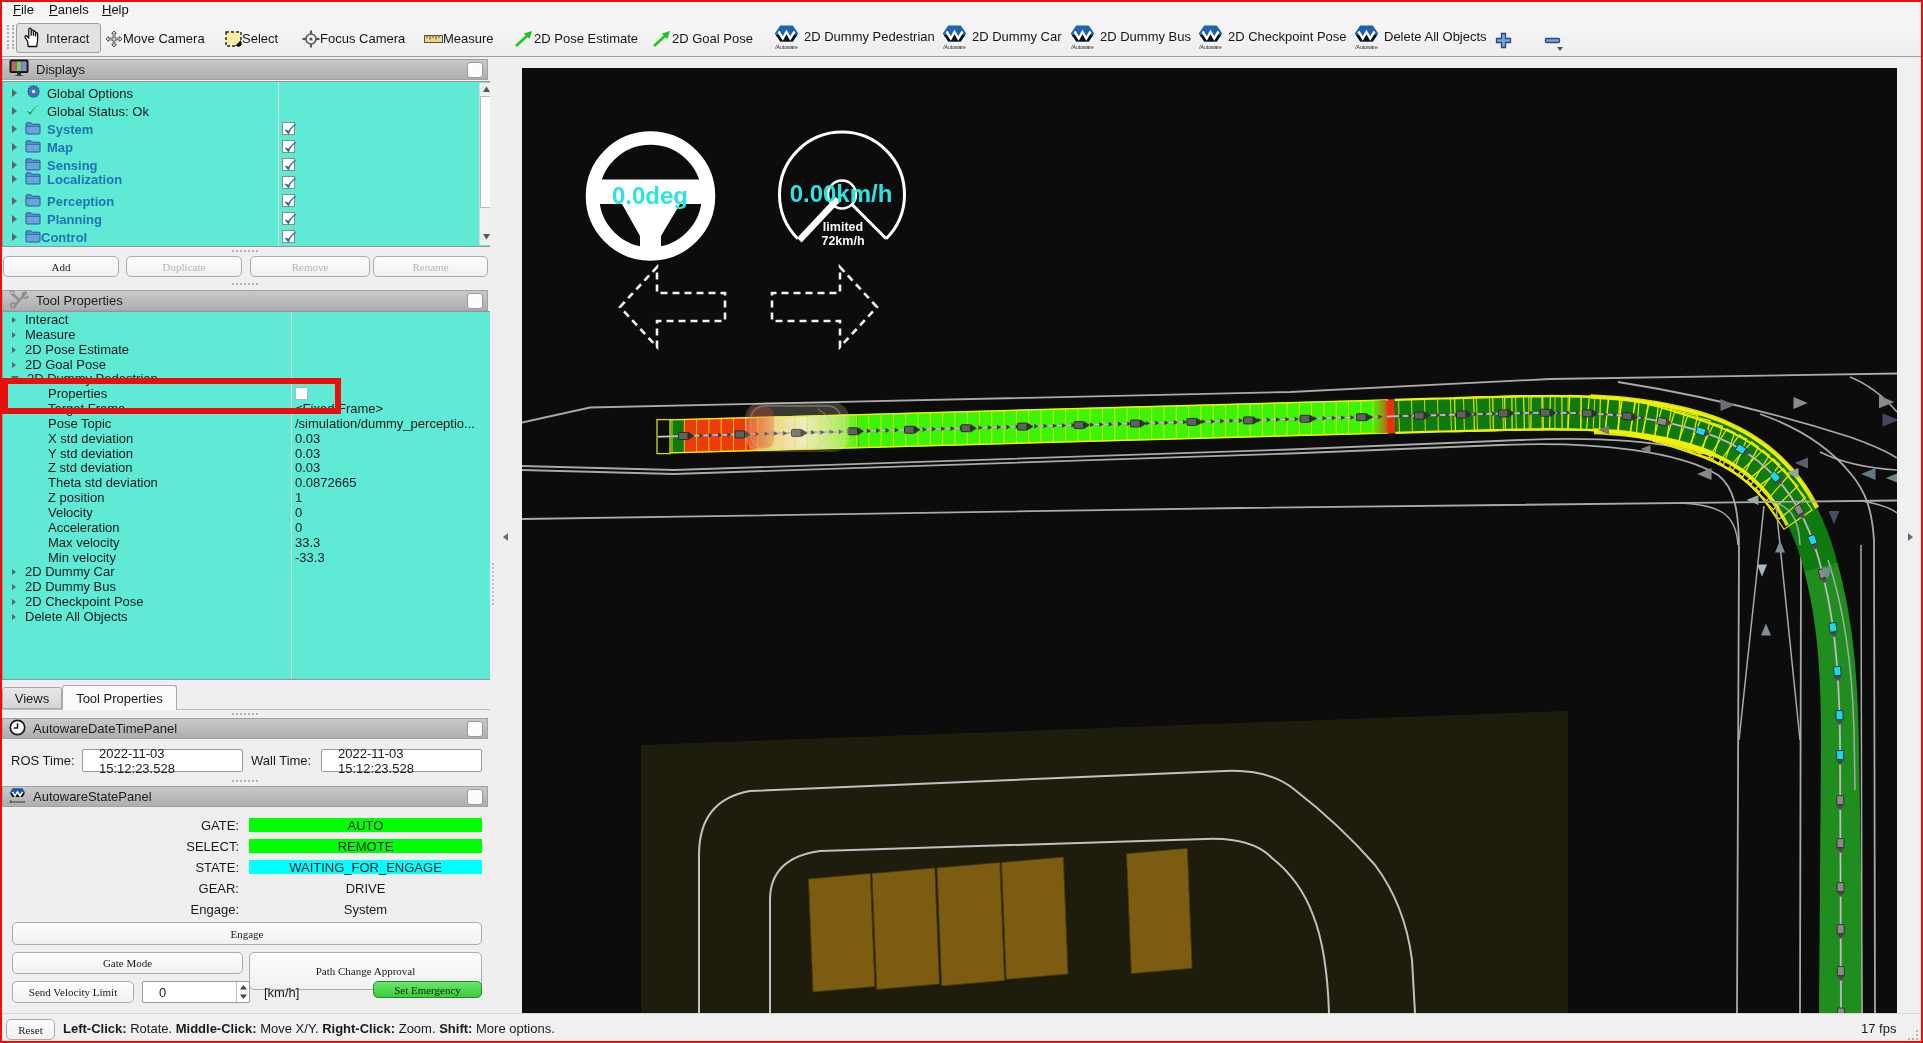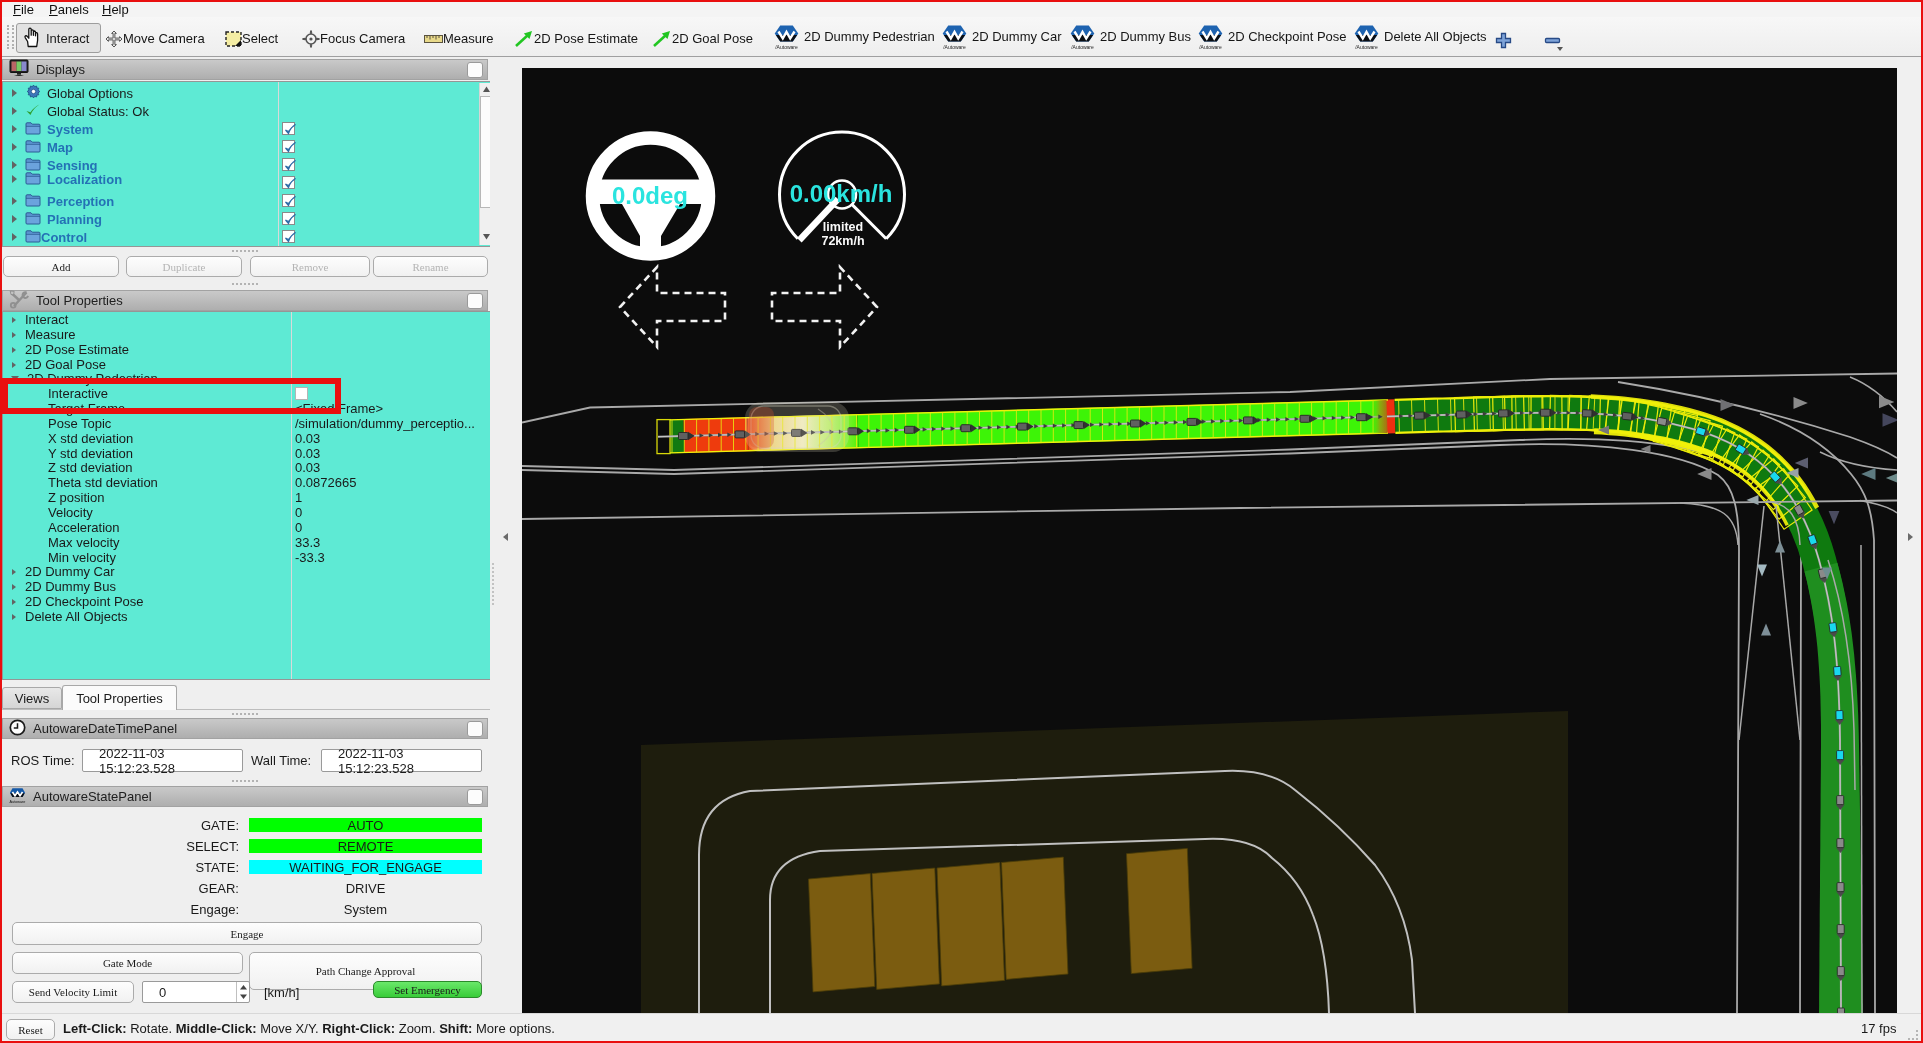--- a/index.html
+++ b/index.html
@@ -294,21 +294,21 @@
     </div>
 <div class="trow" style="top:45px;height:15px;width:286px">
       <span class="arr" style="margin-left:9px;border-left-width:4px;border-top-width:3.5px;border-bottom-width:3.5px"></span>
       <span style="margin-left:9px">2D Goal Pose</span>
     </div>
 <div class="trow" style="top:59px;height:15px;width:286px">
       <span class="arrd" style="margin-left:8px"></span>
       <span style="margin-left:8px">2D Dummy Pedestrian</span>
     </div>
 <div class="trow" style="top:74px;height:15px;width:286px">
-      <span style="margin-left:45px">Interactive</span>
+      <span style="margin-left:45px">Properties</span>
     </div>
 <div class="cbx" style="left:292px;top:75px;border-color:#b5b5b5"></div>
 <div class="trow" style="top:89px;height:15px;width:286px">
       <span style="margin-left:45px">Target Frame</span>
     </div>
 <div class="trow" style="left:292px;top:89px;height:15px;width:190px">&lt;Fixed Frame&gt;</div>
 <div class="trow" style="top:104px;height:15px;width:286px">
       <span style="margin-left:45px">Pose Topic</span>
     </div>
 <div class="trow" style="left:292px;top:104px;height:15px;width:190px">/simulation/dummy_perceptio...</div>

